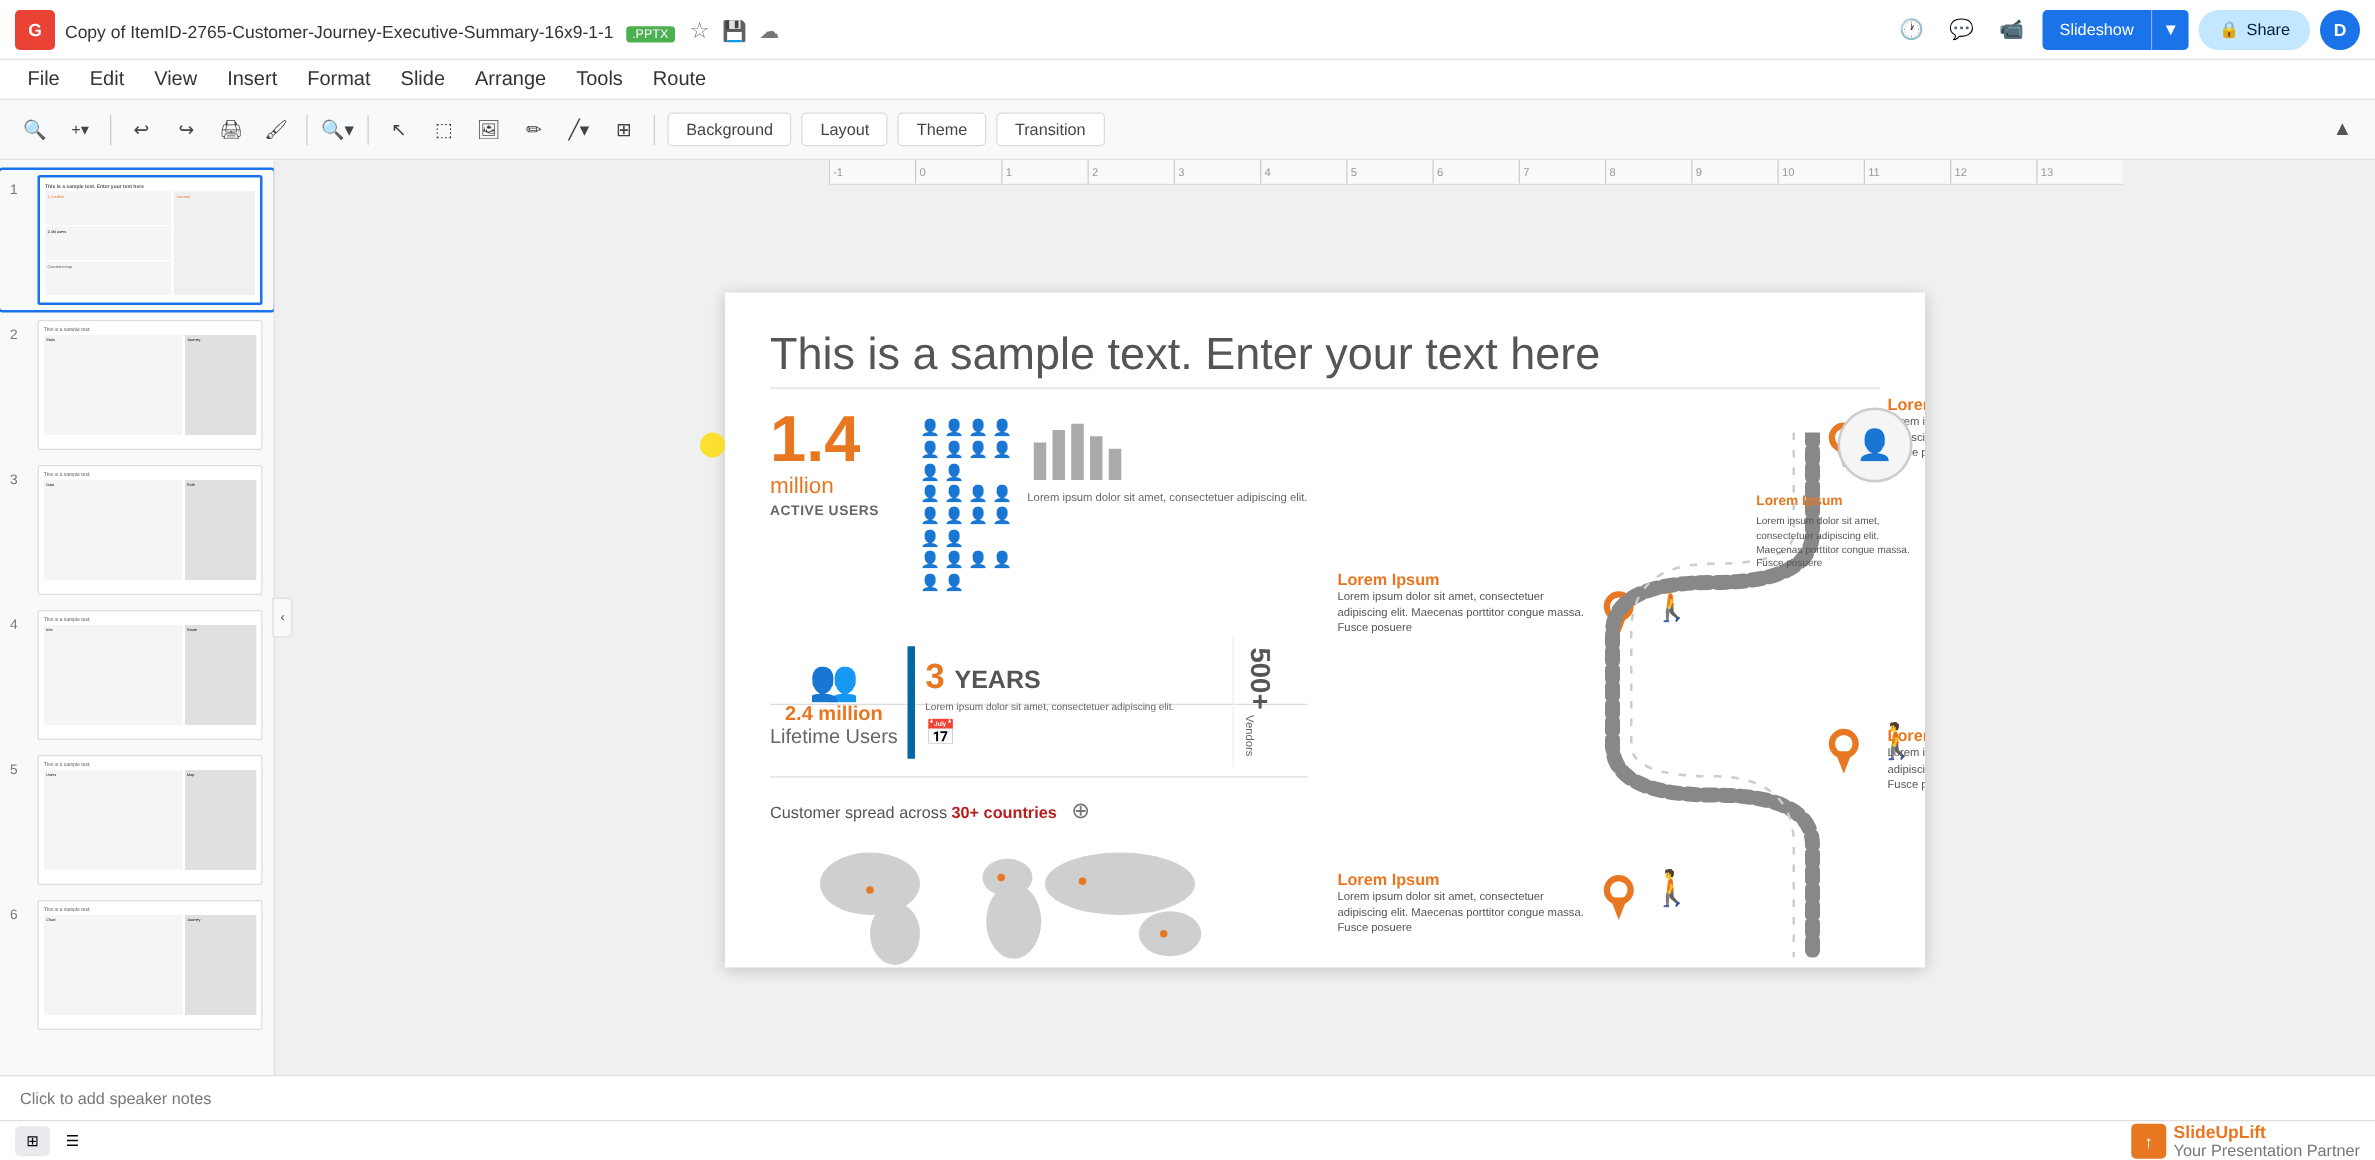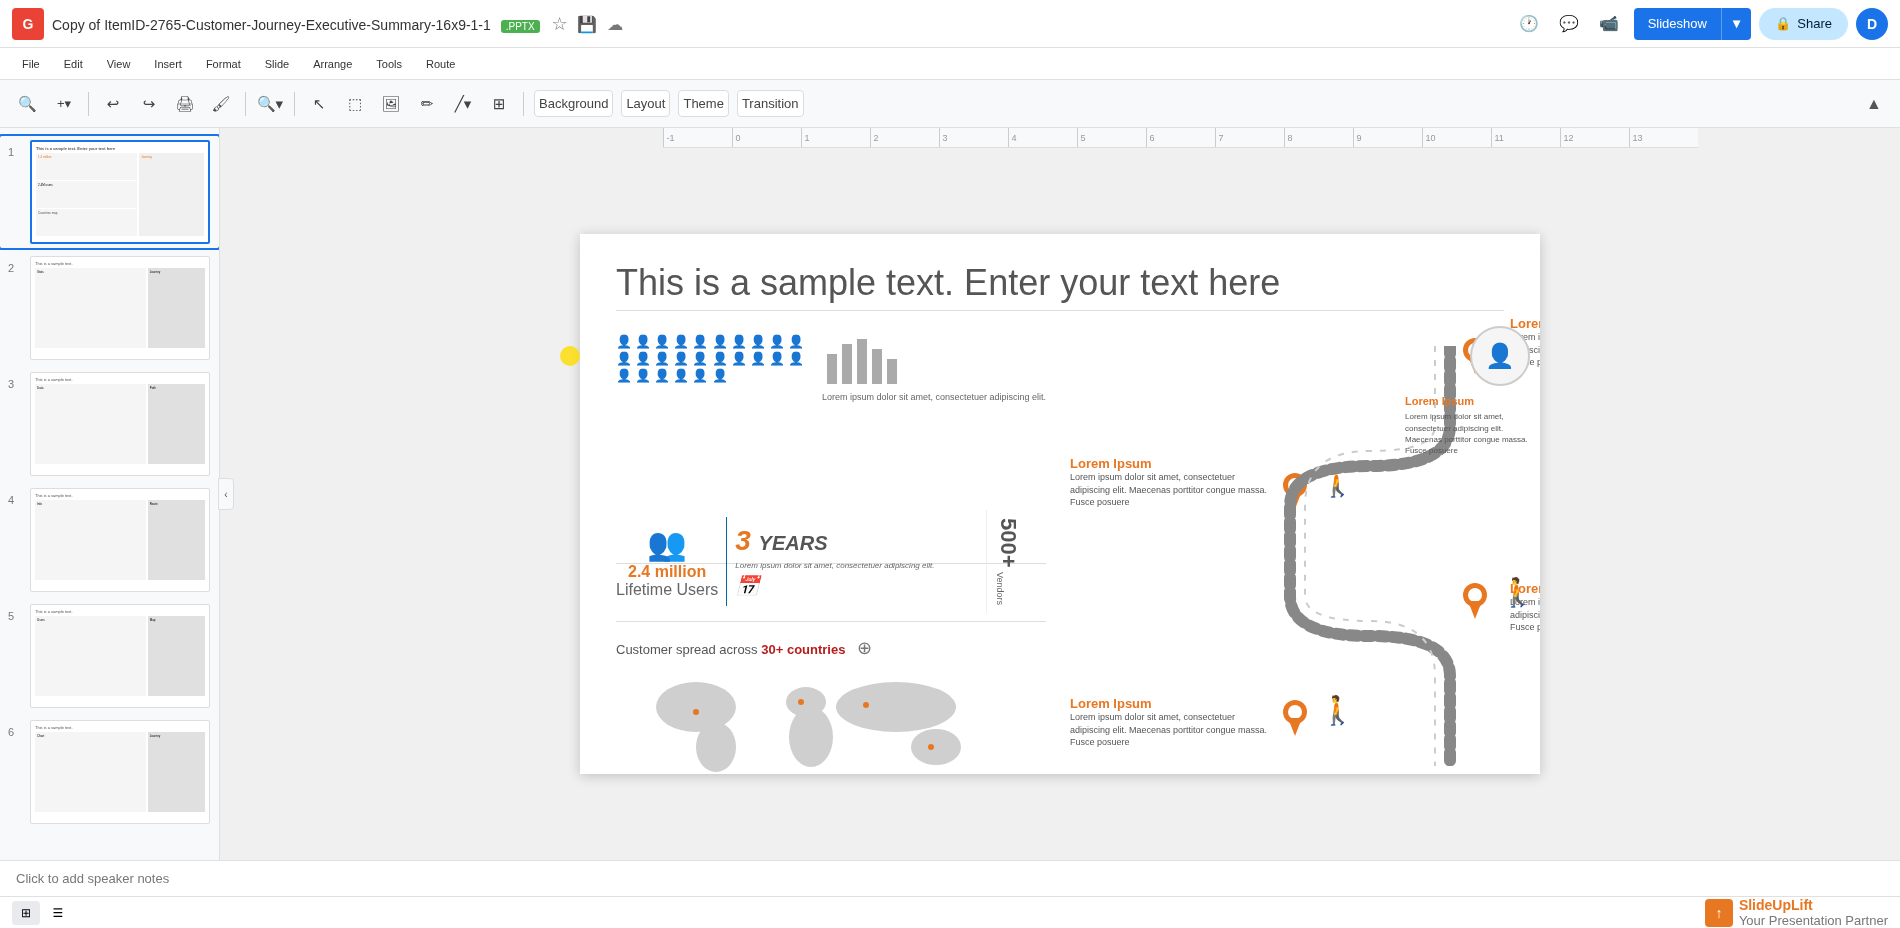--- a/index.html
+++ b/index.html
@@ -18,31 +18,31 @@
     #slideshow-btn { background: #1a73e8; color: white; border: none; padding: 6px 14px; border-radius: 4px 0 0 4px; font-size: 13px; cursor: pointer; height: 32px; }
     #slideshow-dropdown { background: #1a73e8; color: white; border: none; border-left: 1px solid rgba(255,255,255,0.3); padding: 0 8px; height: 32px; cursor: pointer; border-radius: 0 4px 4px 0; }
     #share-btn { background: #c2e7ff; color: #001d35; border: none; padding: 6px 16px; border-radius: 20px; font-size: 13px; cursor: pointer; height: 32px; display: flex; align-items: center; gap: 6px; }
     #user-avatar { width: 32px; height: 32px; background: #1a73e8; border-radius: 50%; display: flex; align-items: center; justify-content: center; color: white; font-weight: bold; font-size: 14px; }
 
     
     #menu-bar {
       display: flex; align-items: center; background: #fff; height: 32px;
       padding: 0 12px; gap: 4px; border-bottom: 1px solid #e0e0e0;
     }
-    .menu-item { padding: 4px 10px; font-size: 11px; color: #333; cursor: pointer; border-radius: 4px; }
+    .menu-item { padding: 4px 10px; font-size: 16px; color: #333; cursor: pointer; border-radius: 4px; }
 
     
     #toolbar {
       display: flex; align-items: center; background: #f8f9fa; height: 48px;
       padding: 0 12px; gap: 4px; border-bottom: 1px solid #e0e0e0;
     }
     .toolbar-btn { width: 32px; height: 32px; display: flex; align-items: center; justify-content: center; border-radius: 4px; cursor: pointer; color: #444; font-size: 15px; border: none; background: transparent; }
     .toolbar-sep { width: 1px; height: 24px; background: #ccc; margin: 0 4px; }
     .toolbar-tab-btn {
-      padding: 5px 4px; font-size: 13px; border: none; background: #fff;
+      padding: 5px 14px; font-size: 13px; border: none; background: #fff;
       border-radius: 4px; cursor: pointer; color: #444; border: 1px solid #dadce0;
       margin: 0 2px;
     }
     .toolbar-spacer { flex: 1; }
     .chevron-btn { width: 28px; height: 28px; display: flex; align-items: center; justify-content: center; cursor: pointer; color: #555; }
 
     
     #main-area { display: flex; flex: 1; overflow: hidden; }
 
     
@@ -299,20 +299,25 @@
 
       <div id="cursor-indicator"></div>
 
       <div id="slide-canvas">
 
         <div class="slide-title">This is a sample text. Enter your text here</div>
 
         <div style="position:absolute; top:76px; left:36px; right:36px; height:1px; background:#ddd;"></div>
 
         <div style="position:absolute; top:82px; left:36px; width:430px; bottom:210px; border-bottom:1px solid #ddd; display:flex; gap:10px; align-items:flex-start; padding:10px 0;">
+          <div style="min-width:110px;">
+            <div style="font-size:52px; font-weight:700; color:#e87722; line-height:1;">1.4</div>
+            <div style="font-size:18px; color:#e87722; margin-bottom:4px;">million</div>
+            <div style="font-size:11px; font-weight:bold; color:#666; letter-spacing:0.5px;">ACTIVE USERS</div>
+          </div>
 
           <div style="flex:1; display:flex; flex-direction:column; gap:2px; padding-top:8px;">
             <div style="display:flex; gap:3px; flex-wrap:wrap;">
               <span style="color:#e87722; font-size:13px;">👤</span>
               <span style="color:#e87722; font-size:13px;">👤</span>
               <span style="color:#e87722; font-size:13px;">👤</span>
               <span style="color:#e87722; font-size:13px;">👤</span>
               <span style="color:#e87722; font-size:13px;">👤</span>
               <span style="color:#e87722; font-size:13px;">👤</span>
               <span style="color:#e87722; font-size:13px;">👤</span>
@@ -355,21 +360,21 @@
         </div>
 
         <div style="position:absolute; top:268px; left:36px; width:430px; height:120px; border-bottom:1px solid #ddd; display:flex; align-items:center; gap:8px; padding:8px 0;">
 
           <div style="display:flex; flex-direction:column; align-items:center; min-width:100px;">
             <span style="font-size:32px; color:#777;">👥</span>
             <div style="font-size:16px; font-weight:bold; color:#e87722;">2.4 million</div>
             <div style="font-size:16px; color:#666;">Lifetime Users</div>
           </div>
 
-          <div style="flex:1; padding:8px; border-left:1px solid #0369a1;font-style:italic;">
+          <div style="flex:1; padding:8px; border-left:6px solid #0369a1;">
             <div style="font-size:28px; font-weight:700; color:#e87722; display:inline;">3 </div>
             <span style="font-size:20px; font-weight:700; color:#555;">YEARS</span>
             <div style="font-size:8px; color:#666; margin-top:4px;">Lorem ipsum dolor sit amet, consectetuer adipiscing elit.</div>
             
             <div style="font-size:20px; color:#666; margin-top:4px;">📅</div>
           </div>
 
           <div style="min-width:60px; text-align:center; border-left:1px solid #eee; padding:8px;">
             <div style="font-size:22px; font-weight:700; color:#555; writing-mode:vertical-rl; text-orientation:mixed;">500+</div>
             <div style="font-size:9px; color:#666; writing-mode:vertical-rl; text-orientation:mixed; margin-top:4px;">Vendors</div>

